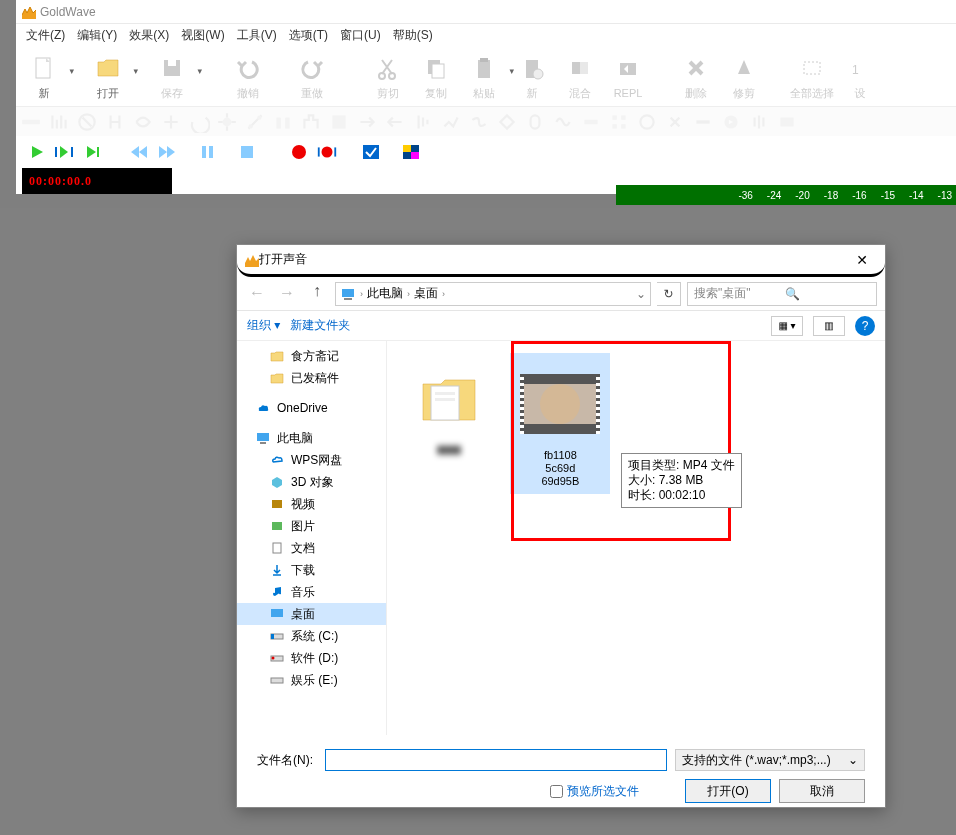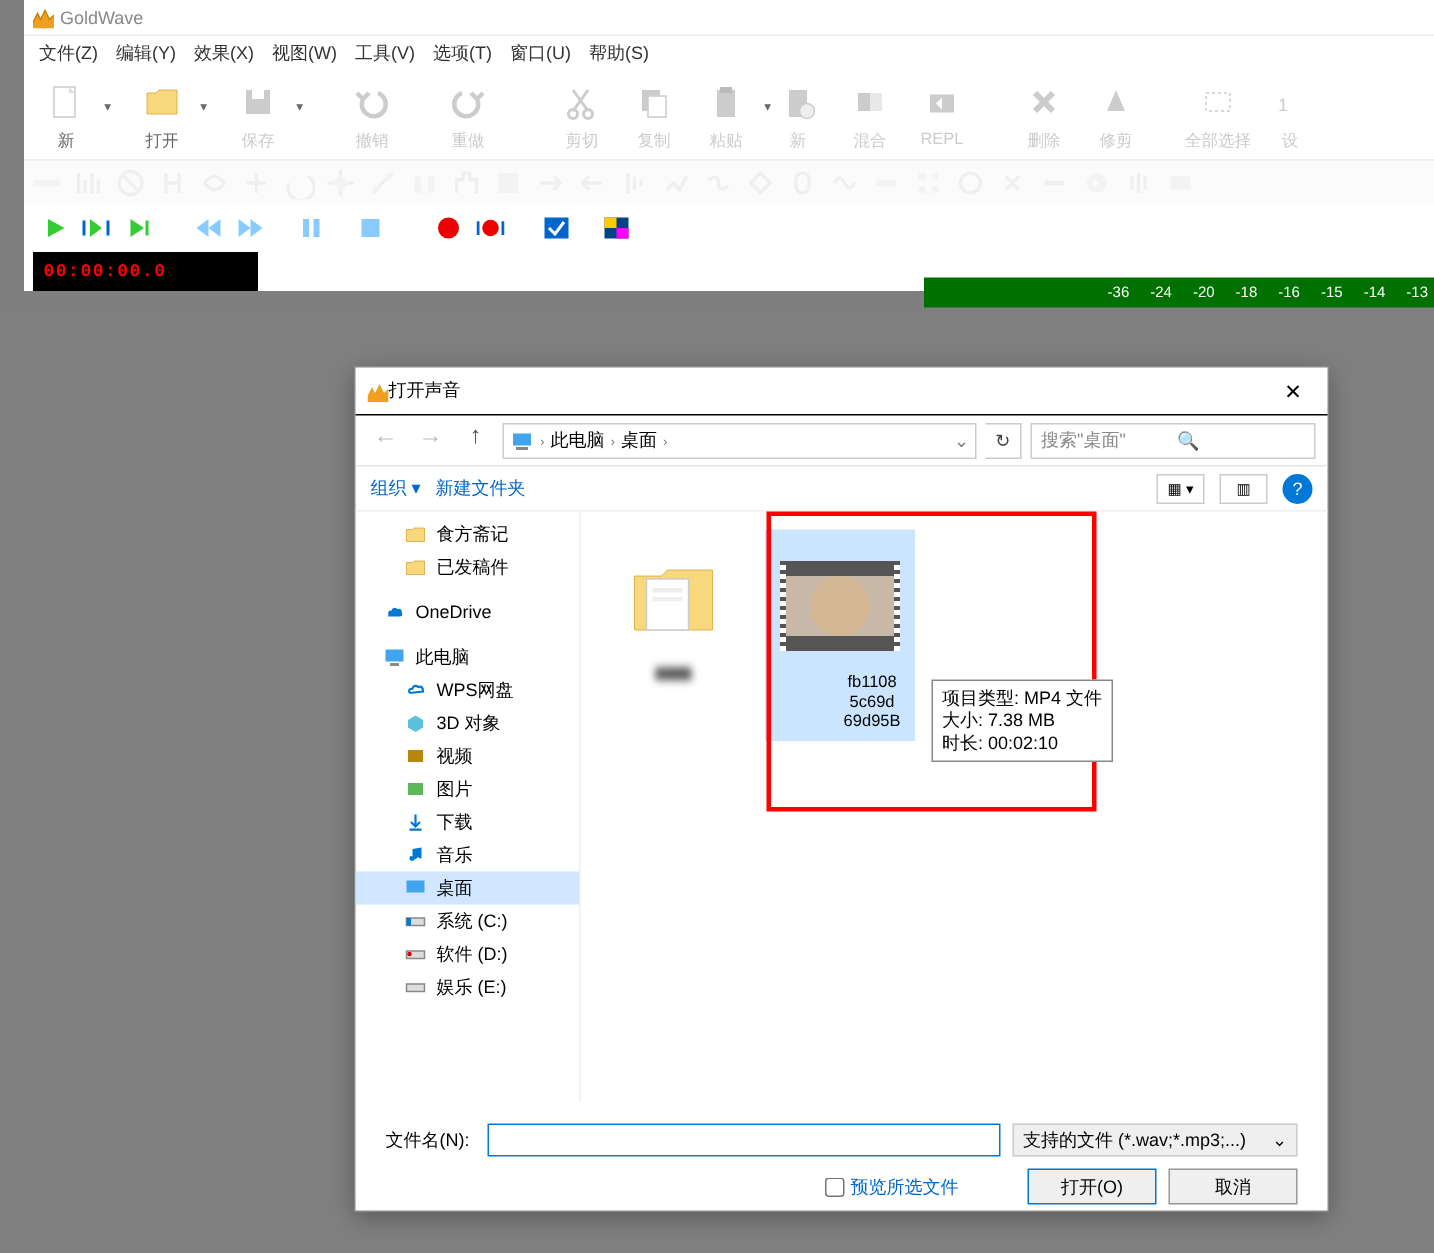--- a/index.html
+++ b/index.html
@@ -22,30 +22,30 @@
 .toolbar1 .tb-item .lbl { font-size: 11px; color: #666; margin-top: 2px; }
 .toolbar1 .tb-item.disabled .lbl { color: #ccc; }
 
 .toolbar2 { height: 30px; display: flex; align-items: center; padding: 0 4px; background: #fbfbfb; gap: 6px; border-top: 1px solid #eee; }
 .toolbar2 .ico2 { width: 22px; height: 22px; opacity: 0.25; }
 
 .playbar { height: 32px; display: flex; align-items: center; padding: 2px 10px; gap: 6px; background: #fff; }
 .playbar .ico3 { width: 22px; height: 22px; display: flex; align-items: center; justify-content: center; }
 
 .counter { background: #000; color: #f00; font-family: monospace; font-size: 20px; letter-spacing: 1px; padding: 2px 4px; border: 3px solid #000; width: 150px; height: 26px; display: flex; align-items: center; }
-.counter span { font-family: Liberation Mono, monospace; font-weight: bold; }
+.counter span { font-family: Liberation Serif, serif; font-weight: bold; }
 
 .levelbar { position: absolute; right: 0; top: 185px; height: 20px; background: #007000; width: 340px; display: flex; align-items: center; justify-content: flex-end; gap: 14px; padding-right: 4px; }
 .levelbar span { color: #fff; font-size: 10px; }
 
 .workspace { position: absolute; top: 208px; left: 0; right: 0; bottom: 0; background: #808080; }
 
 
 .dialog { position: absolute; left: 236px; top: 244px; width: 650px; height: 564px; background: #fff; border: 1px solid #888; box-shadow: 0 4px 16px rgba(0,0,0,0.3); }
-.dlg-title { height: 32px; display: flex; align-items: center; padding: 0 8px; border-bottom: 1px solid #000000; }
+.dlg-title { height: 32px; display: flex; align-items: center; padding: 0 8px; border-bottom: 3px solid #000000; border-radius: 14px; }
 .dlg-title .txt { flex: 1; }
 .dlg-title .close { width: 30px; text-align: center; font-size: 14px; cursor: pointer; }
 
 .dlg-nav { height: 34px; display: flex; align-items: center; padding: 0 8px; border-bottom: 1px solid #e5e5e5; gap: 6px; }
 .dlg-nav .navbtn { width: 24px; height: 24px; color: #bbb; text-align: center; font-size: 16px; }
 .dlg-nav .path { flex: 1; border: 1px solid #ccc; height: 24px; display: flex; align-items: center; padding: 0 4px; gap: 4px; }
 .dlg-nav .path .crumb { display: flex; align-items: center; gap: 2px; }
 .dlg-nav .chev { font-size: 9px; color: #777; }
 .dlg-nav .refresh { width: 24px; height: 24px; border: 1px solid #ccc; border-left: none; display: flex; align-items: center; justify-content: center; color: #444; }
 .dlg-nav .search { width: 190px; border: 1px solid #ccc; height: 24px; display: flex; align-items: center; padding: 0 6px; color: #888; gap: 6px; }
@@ -557,20 +557,28 @@
           <span class="ti-ico">
             <svg width="14" height="14" viewBox="0 0 14 14">
               <rect x="2" y="3" width="10" height="8" fill="#5cb85c"></rect>
             </svg>
           </span>
           <span>图片</span>
         </div>
       <div class="tree-item lvl2">
           <span class="ti-ico">
             <svg width="14" height="14" viewBox="0 0 14 14">
+              <rect x="3" y="2" width="8" height="10" fill="#fff" stroke="#888"></rect>
+            </svg>
+          </span>
+          <span>文档</span>
+        </div>
+      <div class="tree-item lvl2">
+          <span class="ti-ico">
+            <svg width="14" height="14" viewBox="0 0 14 14">
               <path d="M7 2 L7 9 M4 7 L7 10 L10 7 M3 12 L11 12" stroke="#0078d4" stroke-width="1.5" fill="none"></path>
             </svg>
           </span>
           <span>下载</span>
         </div>
       <div class="tree-item lvl2">
           <span class="ti-ico">
             <svg width="14" height="14" viewBox="0 0 14 14">
               <path d="M5 11 Q3 11 3 9 Q3 7 5 8 L5 3 L11 2 L11 9 Q9 10 9 8 Q9 6 11 7" fill="#0078d4"></path>
             </svg>
@@ -618,21 +626,21 @@
         <div class="thumb">
             <svg width="64" height="64" viewBox="0 0 64 64">
               <path class="folder-ico" d="M6 18 L24 18 L28 14 L58 14 L58 54 L6 54 Z"></path>
               <rect x="14" y="20" width="28" height="34" fill="#fff" stroke="#ccc"></rect>
               <rect x="18" y="26" width="20" height="3" fill="#eee"></rect>
               <rect x="18" y="32" width="20" height="3" fill="#eee"></rect>
             </svg>
           </div>
         <div class="fname" style="filter:blur(3px)">▮▮▮▮</div>
       </div>
-      <div class="file-item sel" style="padding:6px 10px;align-items:flex-end;">
+      <div class="file-item sel" style="padding:6px 10px;">
         <div class="thumb">
             <div class="video-thumb">
               <div class="face"></div>
             </div>
           </div>
         <div class="fname" style="white-space:pre-line">fb1108
 5c69d
 69d95B</div>
       </div>
       <div class="highlight-box"></div>

